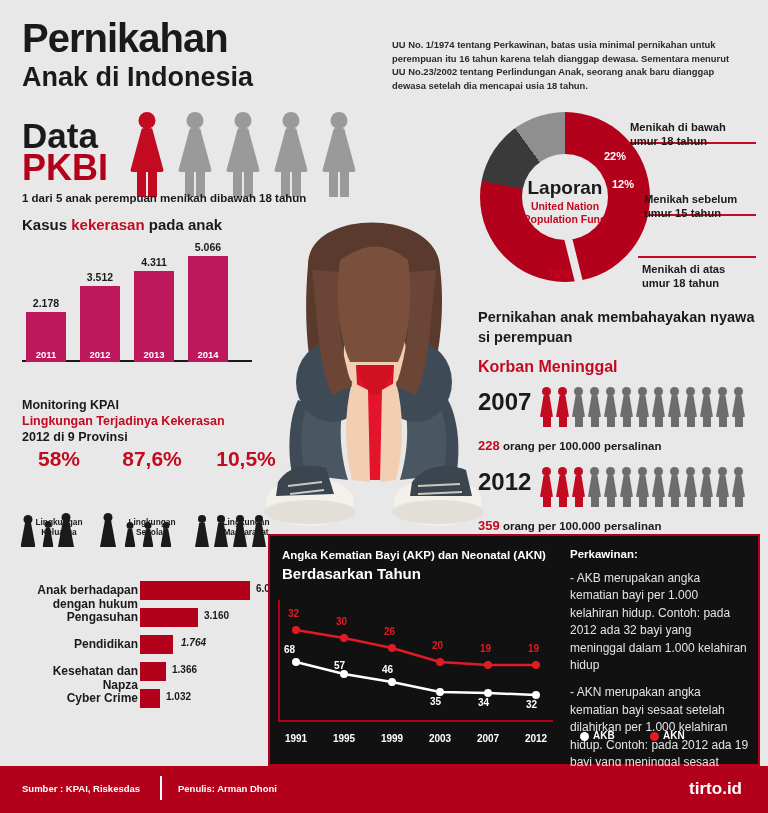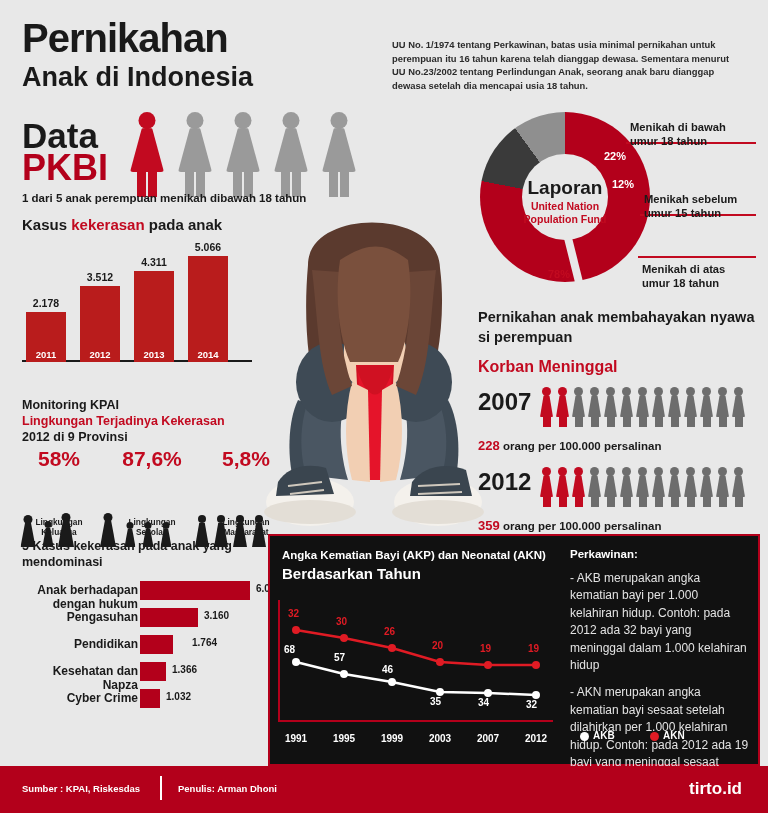--- a/index.html
+++ b/index.html
@@ -32,21 +32,21 @@
   .p-gray .head, .p-gray .body, .p-gray .leg { background:#9a9a9a; }
 
   .one-in-five { position:absolute; left:22px; top:192px; font-size:11.5px; font-weight:bold; color:#1a1a1a; }
 
   .kasus-head { position:absolute; left:22px; top:216px; font-size:15px; font-weight:bold; color:#1a1a1a; }
   .kasus-head .hl { color:#c20a20; }
 
   
   .barchart { position:absolute; left:22px; top:250px; width:230px; height:112px; }
   .bc-col { position:absolute; bottom:0; width:40px; }
-  .bc-bar { width:40px; background:#b91c1c; position:relative; }
+  .bc-bar { width:40px; background:#be185d; position:relative; }
   .bc-val { position:absolute; width:60px; left:-10px; text-align:center; font-size:10.5px; font-weight:bold; color:#1a1a1a; }
   .bc-year { position:absolute; bottom:2px; left:0; width:40px; text-align:center; font-size:9.5px; font-weight:bold; color:#fff; }
   .bc-axis { position:absolute; left:0; bottom:0; width:230px; height:2px; background:#1a1a1a; }
 
   
   .mon-title { position:absolute; left:22px; top:398px; font-size:12.5px; font-weight:bold; color:#1a1a1a; }
   .mon-title2 { position:absolute; left:22px; top:414px; font-size:12.5px; font-weight:bold; color:#c20a20; }
   .mon-title3 { position:absolute; left:22px; top:430px; font-size:12.5px; font-weight:bold; color:#1a1a1a; }
 
   .pct-group { position:absolute; top:448px; text-align:center; }
@@ -246,21 +246,21 @@
         </div>
       <div class="mini" style="left:64px;">
           <div class="h" style="top:9px;width:7px;height:7px;background:#1a1a1a;"></div>
           <div class="b" style="top:16px;width:11px;height:18px;background:#1a1a1a;clip-path:polygon(30% 0,70% 0,100% 100%,0 100%);"></div>
         </div>
     </div>
     <div class="pct-label">Lingkungan<br>Sekolah</div>
   </div>
 
   <div class="pct-group" style="left:196px; width:100px;">
-    <div class="pct-num">5,8%</div>
+    <div class="pct-num">10,5%</div>
     <div class="pct-icons">
       <div class="mini" style="left:6px;">
           <div class="h" style="top:2px;width:8px;height:8px;background:#1a1a1a;"></div>
           <div class="b" style="top:10px;width:14px;height:24px;background:#1a1a1a;clip-path:polygon(30% 0,70% 0,100% 100%,0 100%);"></div>
         </div>
       <div class="mini" style="left:25px;">
           <div class="h" style="top:2px;width:8px;height:8px;background:#1a1a1a;"></div>
           <div class="b" style="top:10px;width:14px;height:24px;background:#1a1a1a;clip-path:polygon(30% 0,70% 0,100% 100%,0 100%);"></div>
         </div>
       <div class="mini" style="left:44px;">
@@ -268,36 +268,35 @@
           <div class="b" style="top:10px;width:14px;height:24px;background:#1a1a1a;clip-path:polygon(30% 0,70% 0,100% 100%,0 100%);"></div>
         </div>
       <div class="mini" style="left:63px;">
           <div class="h" style="top:2px;width:8px;height:8px;background:#1a1a1a;"></div>
           <div class="b" style="top:10px;width:14px;height:24px;background:#1a1a1a;clip-path:polygon(30% 0,70% 0,100% 100%,0 100%);"></div>
         </div>
     </div>
     <div class="pct-label">Lingkungan<br>Masyarakat</div>
   </div>
 
-  <div class="five-title">5 Kasus kekerasan pada anak yang mendominasi</div>
   <div class="hbar-wrap">
     <div class="hbar-row">
       <div class="hbar-lbl" style="right:125px;">Anak berhadapan<br>dengan hukum</div>
       <div class="hbar-bar" style="width:110px;"></div>
       <div class="hbar-val" style="left:238px;">6.006</div>
     </div>
     <div class="hbar-row">
       <div class="hbar-lbl" style="right:125px;">Pengasuhan</div>
       <div class="hbar-bar" style="width:58px;"></div>
       <div class="hbar-val" style="left:186px;">3.160</div>
     </div>
     <div class="hbar-row">
       <div class="hbar-lbl" style="right:125px;">Pendidikan</div>
       <div class="hbar-bar" style="width:33px;"></div>
-      <div class="hbar-val" style="left:174px;">1.764</div>
+      <div class="hbar-val" style="left:163px;font-style:italic;">1.764</div>
     </div>
     <div class="hbar-row">
       <div class="hbar-lbl" style="right:125px;">Kesehatan dan Napza</div>
       <div class="hbar-bar" style="width:26px;"></div>
       <div class="hbar-val" style="left:154px;">1.366</div>
     </div>
     <div class="hbar-row">
       <div class="hbar-lbl" style="right:125px;">Cyber Crime</div>
       <div class="hbar-bar" style="width:20px;"></div>
       <div class="hbar-val" style="left:148px;">1.032</div>
@@ -578,21 +577,21 @@
     <div class="lc-lbl akn" style="left:250px; top:43px;">19</div>
 
     <div class="lc-pt akb" style="left:14px; top:58px;"></div>
     <div class="lc-pt akb" style="left:62px; top:70px;"></div>
     <div class="lc-pt akb" style="left:110px; top:78px;"></div>
     <div class="lc-pt akb" style="left:158px; top:88px;"></div>
     <div class="lc-pt akb" style="left:206px; top:89px;"></div>
     <div class="lc-pt akb" style="left:254px; top:91px;"></div>
 
     <div class="lc-lbl akb" style="left:6px; top:44px;">68</div>
-    <div class="lc-lbl akb" style="left:56px; top:52px;">57</div>
+    <div class="lc-lbl akb" style="left:56px; top:60px;">57</div>
     <div class="lc-lbl akb" style="left:104px; top:64px;">46</div>
     <div class="lc-lbl akb" style="left:152px; top:96px;">35</div>
     <div class="lc-lbl akb" style="left:200px; top:97px;">34</div>
     <div class="lc-lbl akb" style="left:248px; top:99px;">32</div>
 
     <div class="lc-x" style="left:-2px;">1991</div>
     <div class="lc-x" style="left:46px;">1995</div>
     <div class="lc-x" style="left:94px;">1999</div>
     <div class="lc-x" style="left:142px;">2003</div>
     <div class="lc-x" style="left:190px;">2007</div>

